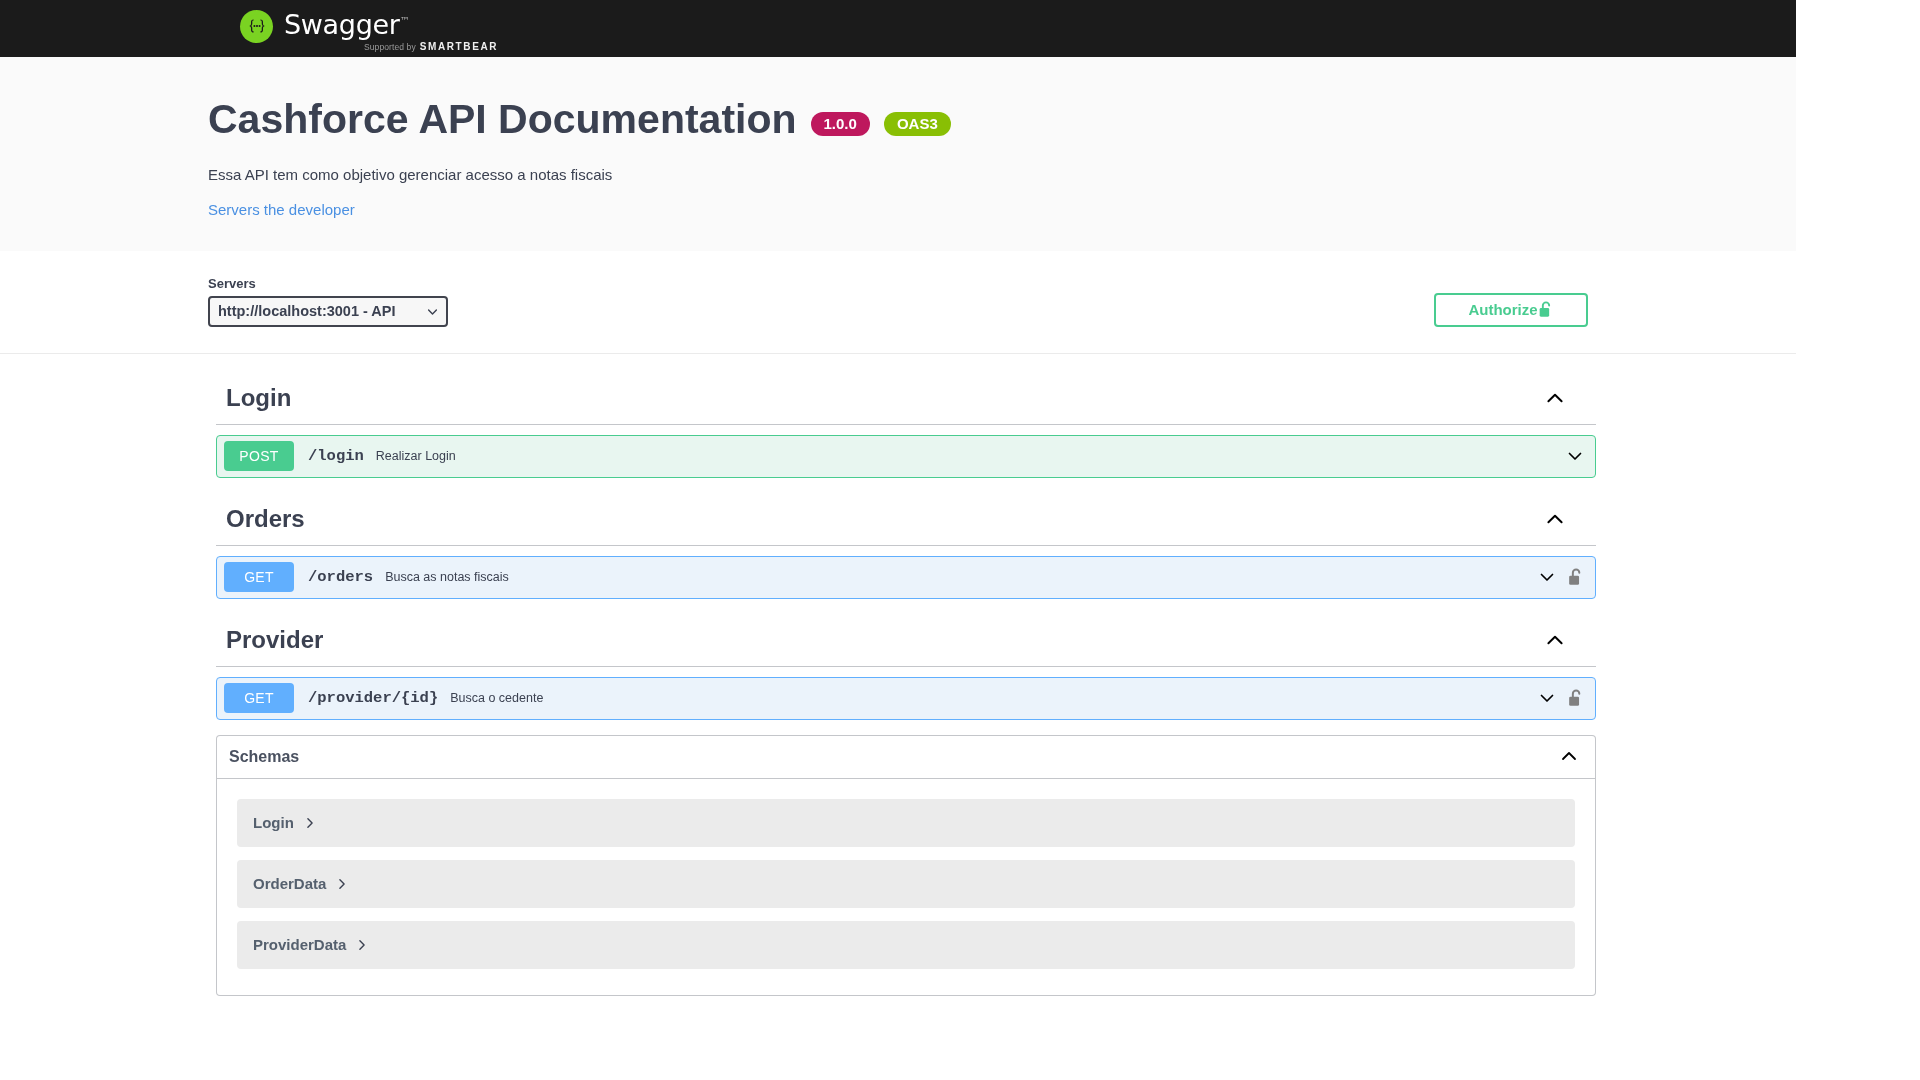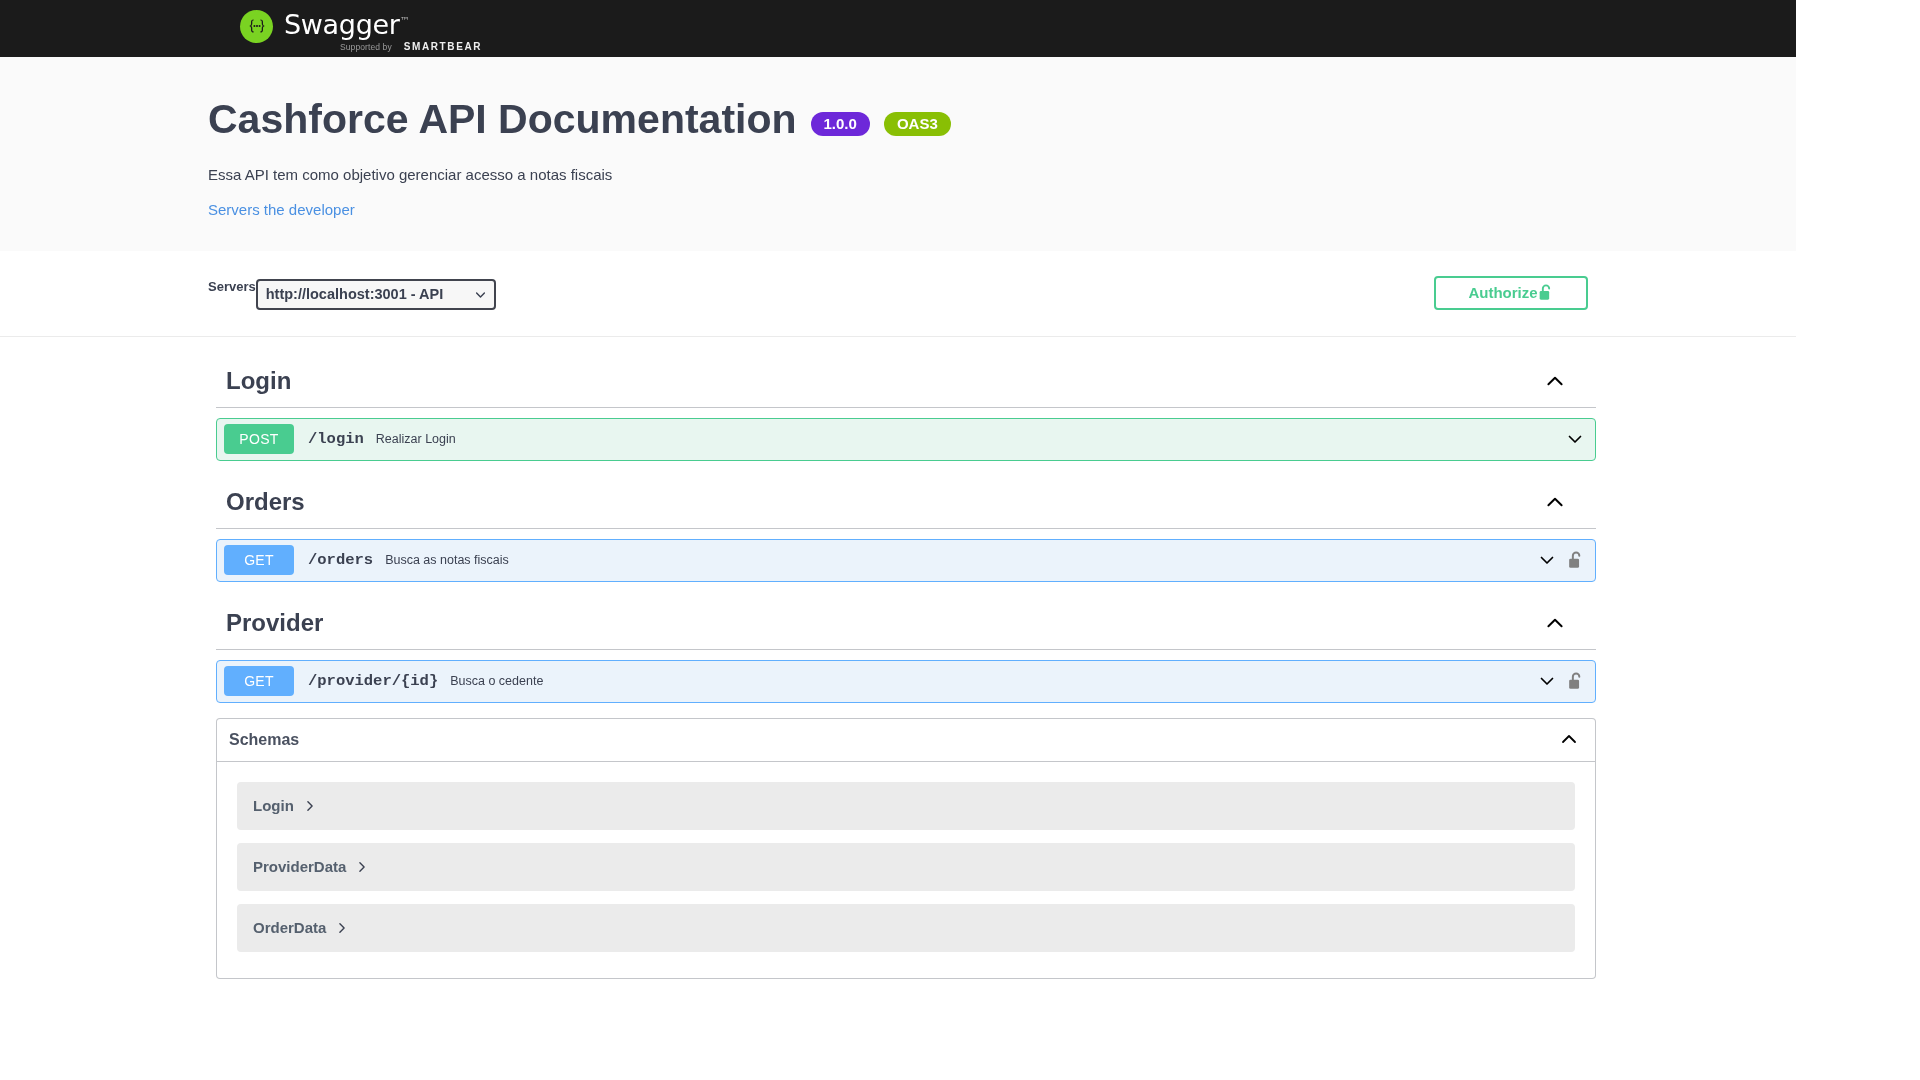--- a/index.html
+++ b/index.html
@@ -29,22 +29,22 @@
   }
   .logo-mark svg { display:block; }
   .logo-text { margin-left: 11px; display: flex; flex-direction: column; }
   .logo-word {
     color: #ffffff; font-size: 27px; line-height: 30px;
     font-weight: 400; letter-spacing: -0.3px;
     font-family: "DejaVu Sans", sans-serif;
   }
   .logo-tm { font-size: 10px; vertical-align: super; color:#bbb; }
   .logo-sub {
-    display: flex; align-items: baseline; gap: 12px;
-    margin-top: 1px; margin-left: 56px;
+    display: flex; align-items: baseline; gap: 4px;
+    margin-top: 1px; margin-left: 80px;
   }
   .logo-sub .sb-by { color:#9b9b9b; font-size: 8.5px; letter-spacing:.1px; }
   .logo-sub .sb-name { color:#efefef; font-size: 10px; letter-spacing: 1.6px; font-weight: 700; }
 
   
   .info-block {
     background: #fafafa;
     border-bottom: 1px solid #ffffff;
     padding: 40px 0 32px 0;
   }
@@ -56,38 +56,38 @@
     font-family: "Liberation Sans", sans-serif;
     text-align: right;
   }
   .badge {
     display: inline-flex; align-items: center; justify-content: center;
     font-size: 15px; font-weight: 700; color:#ffffff;
     border-radius: 57px; padding: 4px 13px 5px;
     line-height: 1;
     font-family: "Liberation Sans", sans-serif;
   }
-  .badge-version { background: #6d28d9; margin-top: 8px; }
+  .badge-version { background: #be185d; margin-top: 8px; }
   .badge-oas { background: #89bf04; margin-top: 8px; }
   .api-desc {
     font-size: 15px; color:#3b4151; margin: 22px 0 0 0; line-height: 1.5;
   }
   .contact-link {
     display:inline-block; margin-top: 14px;
     font-size: 15px; color: #4a90e2; text-decoration: none;
   }
 
   
   .scheme-wrap {
     background: #ffffff;
     border-bottom: 1px solid #ebebeb;
     padding: 24px 0 26px 0;
   }
   .scheme-row { display:flex; align-items: flex-end; justify-content: space-between; }
-  .servers-col { display: flex; flex-direction: row; }
+  .servers-col { display: flex; flex-direction: column; }
   .servers-label {
     font-size: 13px; font-weight: 700; color:#3b4151; margin-bottom: 5px;
   }
   .server-select {
     position: relative;
     width: 240px; height: 31px;
     border: 2px solid #41444e; border-radius: 4px;
     background: #f7f7f7;
     display:flex; align-items:center;
     padding: 0 26px 0 8px;
@@ -352,35 +352,35 @@
         <div class="models-body">
           <div class="model-row">
             <span class="model-name">Login</span>
             <span class="model-arrow">
               <svg width="14" height="14" viewBox="0 0 20 20">
                   <path d="M7 4l6 6-6 6" stroke="#3b4151" stroke-width="2" fill="none" stroke-linecap="round" stroke-linejoin="round"></path>
                 </svg>
             </span>
           </div>
           <div class="model-row">
+            <span class="model-name">OrderData</span>
+            <span class="model-arrow">
+              <svg width="14" height="14" viewBox="0 0 20 20">
+                  <path d="M7 4l6 6-6 6" stroke="#3b4151" stroke-width="2" fill="none" stroke-linecap="round" stroke-linejoin="round"></path>
+                </svg>
+            </span>
+          </div>
+          <div class="model-row">
             <span class="model-name">ProviderData</span>
             <span class="model-arrow">
               <svg width="14" height="14" viewBox="0 0 20 20">
                   <path d="M7 4l6 6-6 6" stroke="#3b4151" stroke-width="2" fill="none" stroke-linecap="round" stroke-linejoin="round"></path>
                 </svg>
             </span>
           </div>
-          <div class="model-row">
-            <span class="model-name">OrderData</span>
-            <span class="model-arrow">
-              <svg width="14" height="14" viewBox="0 0 20 20">
-                  <path d="M7 4l6 6-6 6" stroke="#3b4151" stroke-width="2" fill="none" stroke-linecap="round" stroke-linejoin="round"></path>
-                </svg>
-            </span>
-          </div>
         </div>
       </div>
 
       <div class="bottom-pad"></div>
     </div>
   </div>
 
 </div>
 
 </body></html>

